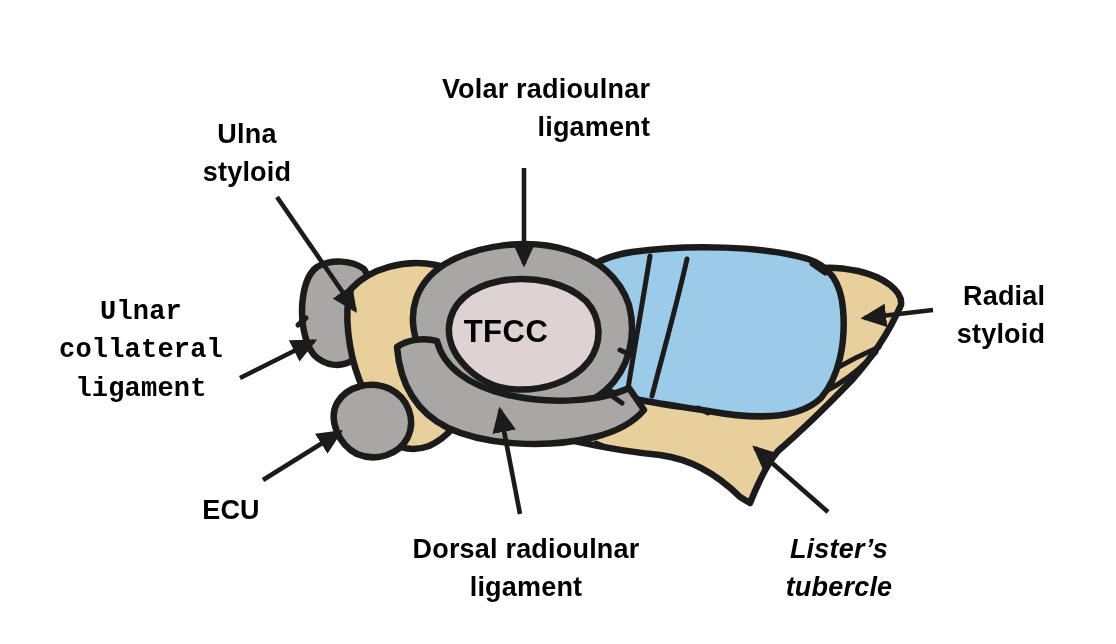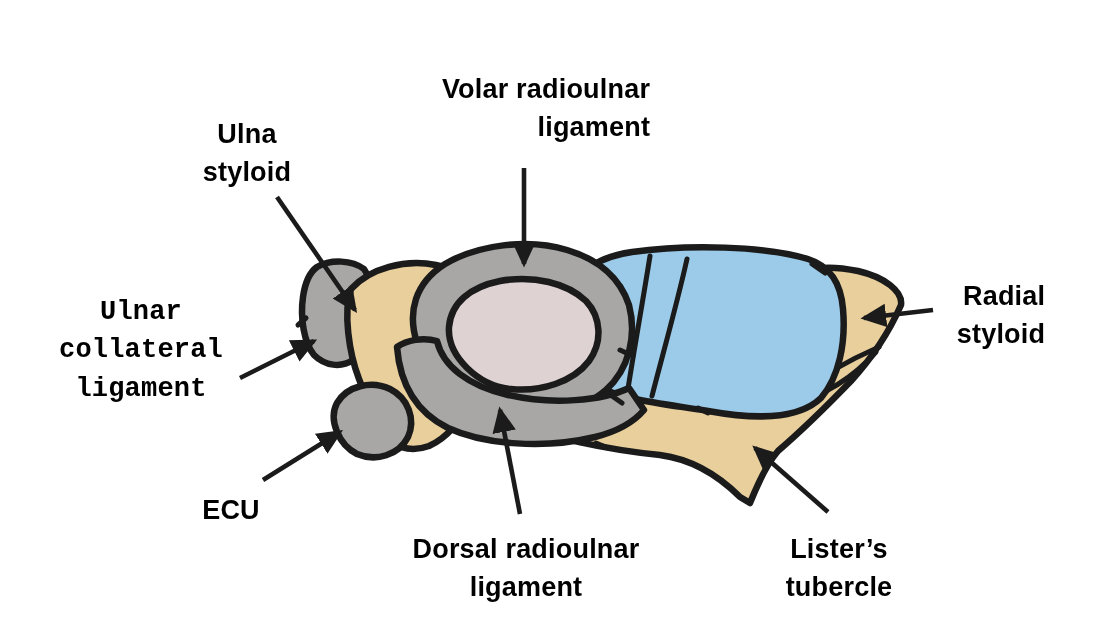--- a/index.html
+++ b/index.html
@@ -126,19 +126,20 @@
   </svg>
 
   <div class="label" style="left: 247px; top: 105px; margin-top: 10px;">Ulna
 styloid</div>
   <div class="label" style="left: 546px; top: 70px; text-align: right;">Volar radioulnar
 ligament</div>
   <div class="label" style="left: 141px; top: 293px; font-family: Liberation Mono, monospace;">Ulnar
 collateral
 ligament</div>
   <div class="label" style="left: 231px; top: 491px;">ECU</div>
+  <div class="label tfcc" style="left: 506px; top: 310px; font-size: 31px;">TFCC</div>
   <div class="label" style="left: 1001px; top: 277px; text-align: right;">Radial
 styloid</div>
   <div class="label" style="left: 526px; top: 530px;">Dorsal radioulnar
 ligament</div>
-  <div class="label" style="left: 839px; top: 530px;">Lister’s
+  <div class="label" style="left: 839px; top: 530px; font-style: italic;">Lister’s
 tubercle</div>
 </div>
 
 </body></html>

